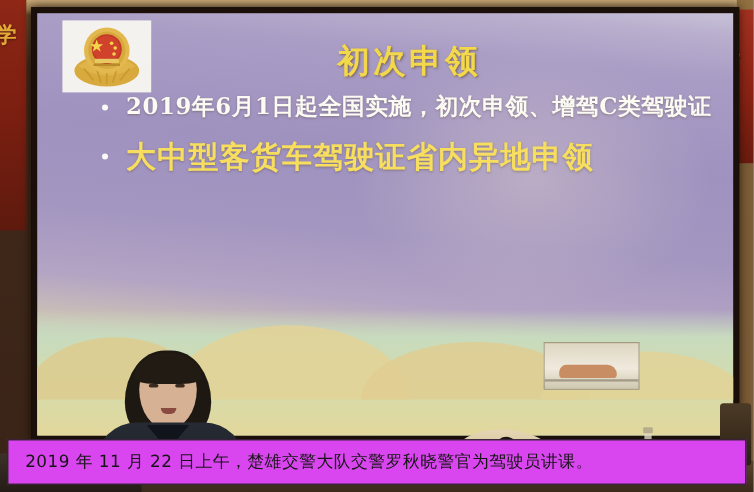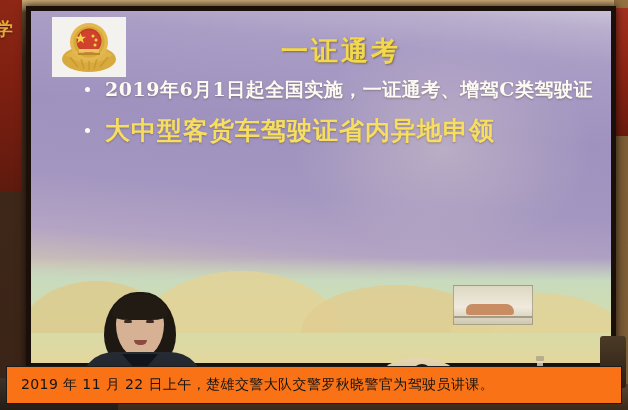--- a/index.html
+++ b/index.html
@@ -414,21 +414,21 @@
     width: 26px; height: 52px;
     background: linear-gradient(180deg, #4b3a26 0%, #2b2014 100%);
     border-radius: 3px;
   }
 
   
   .caption-bar {
     position: absolute;
     left: 6px; bottom: 6px;
     width: 616px; height: 38px;
-    background: #f97316;
+    background: #d946ef;
     border: 1px solid #1b1b1b;
     box-sizing: border-box;
     display: flex;
     align-items: center;
     padding-left: 14px;
   }
   .caption-text {
     font-family: "DejaVu Sans", "Liberation Sans", sans-serif;
     font-size: 14px;
     color: #151515;
@@ -477,24 +477,24 @@
           <circle cx="29" cy="20" r="11" fill="#d1422c"></circle>
           <path d="M23 14 l1.6 4.6 h4.8 l-3.9 2.9 1.5 4.6 -4-2.9 -4 2.9 1.5-4.6 -3.9-2.9 h4.8 z" fill="#f3d64a" transform="translate(1,0) scale(0.85)"></path>
           <circle cx="33" cy="15" r="1.5" fill="#f3d64a"></circle>
           <circle cx="36" cy="19" r="1.5" fill="#f3d64a"></circle>
           <circle cx="35" cy="24" r="1.5" fill="#f3d64a"></circle>
           <rect x="19" y="28" width="20" height="3.5" fill="#e8c862"></rect>
           <rect x="18" y="32" width="22" height="2" fill="#b9892a"></rect>
         </svg>
       </div>
 
-      <div class="slide-title">一证通考</div>
+      <div class="slide-title">初次申领</div>
 
       <div class="bullets">
-        <div class="bullet b-white b-strong">2019年6月1日起全国实施，一证通考、增驾C类驾驶证</div>
+        <div class="bullet b-white b-strong">2019年6月1日起全国实施，初次申领、增驾C类驾驶证</div>
         <div class="bullet b-yellow bullet-4">大中型客货车驾驶证省内异地申领</div>
       </div>
 
       <div class="slide-inset">
         <div class="slide-inset-road"></div>
         <div class="slide-inset-car"></div>
       </div>
 
     </div>
   </div>

